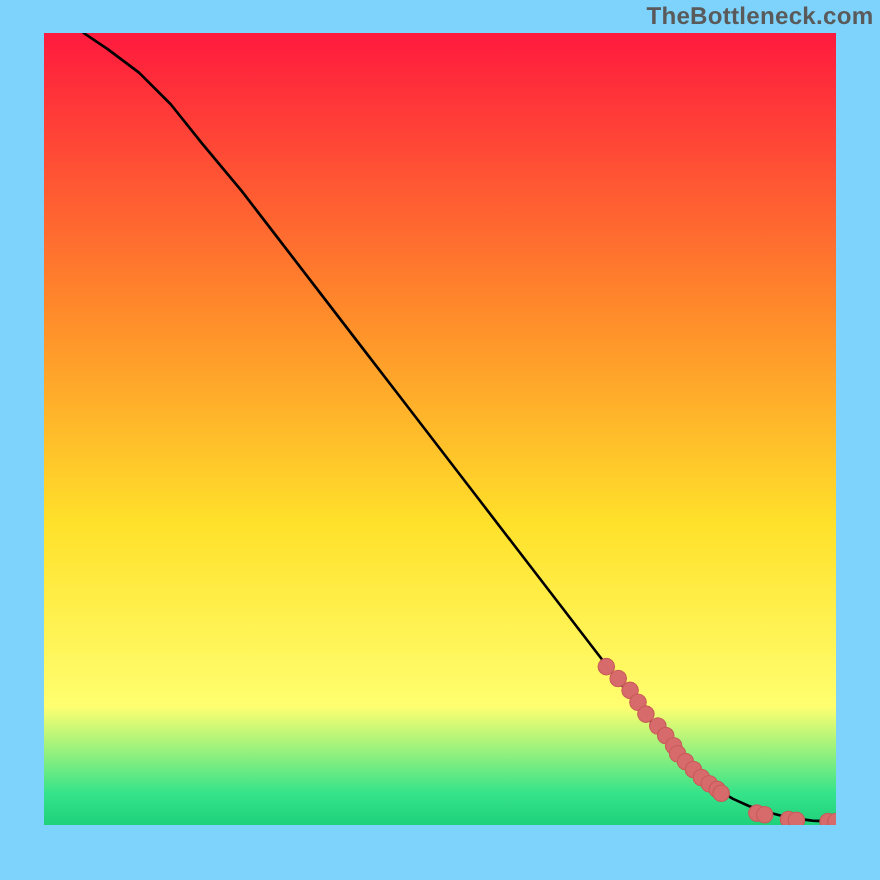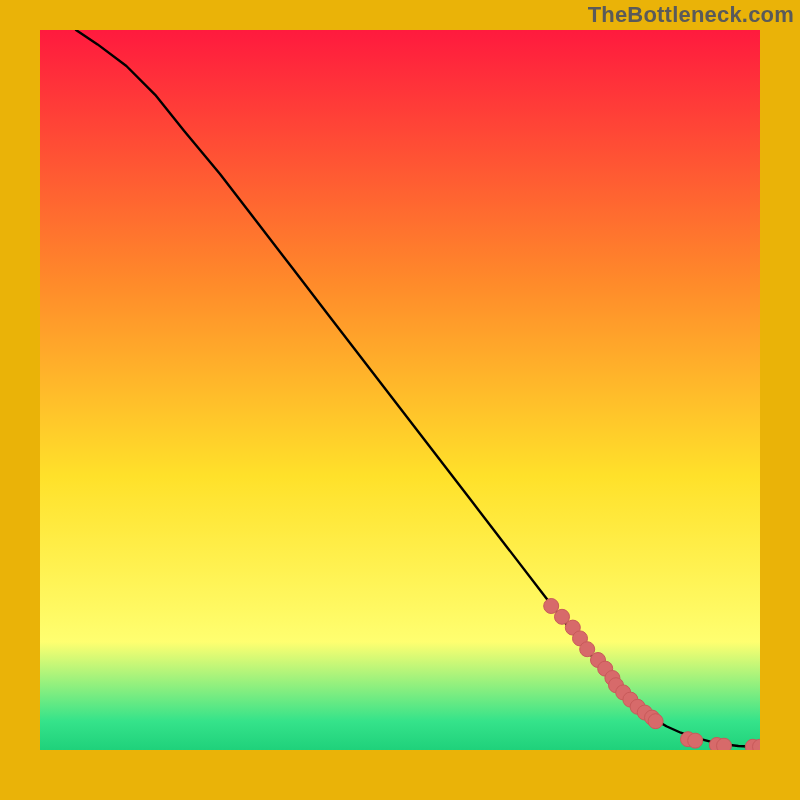--- a/index.html
+++ b/index.html
@@ -8,21 +8,21 @@
     width: 800px;
     height: 800px;
     background: #000;
     font-family: Arial, Helvetica, sans-serif;
     overflow: hidden;
   }
   .frame {
     position: relative;
     width: 800px;
     height: 800px;
-    background: #eab308;
+    background: #7dd3fc;
   }
   .attribution {
     position: absolute;
     top: 2px;
     right: 6px;
     color: #5a5a5a;
     font-size: 22px;
     font-weight: 600;
     letter-spacing: 0.2px;
   }

